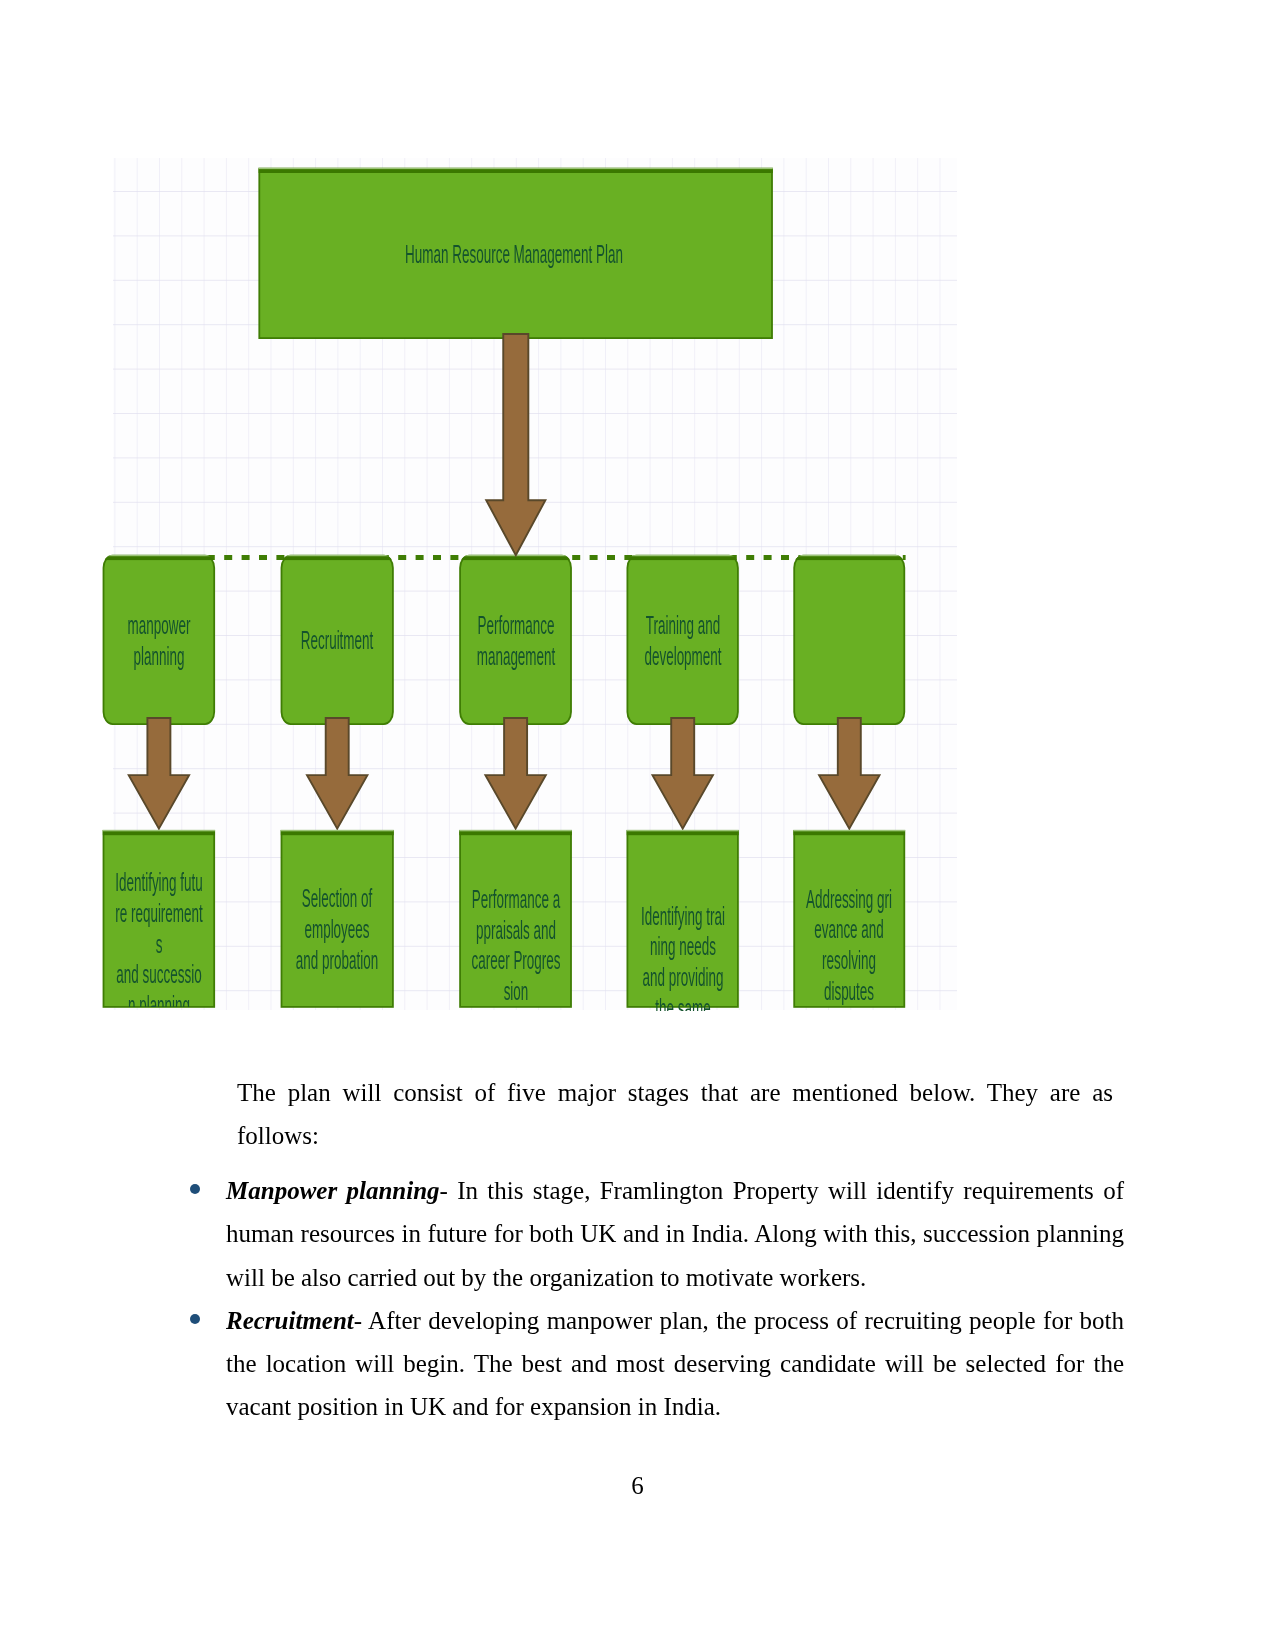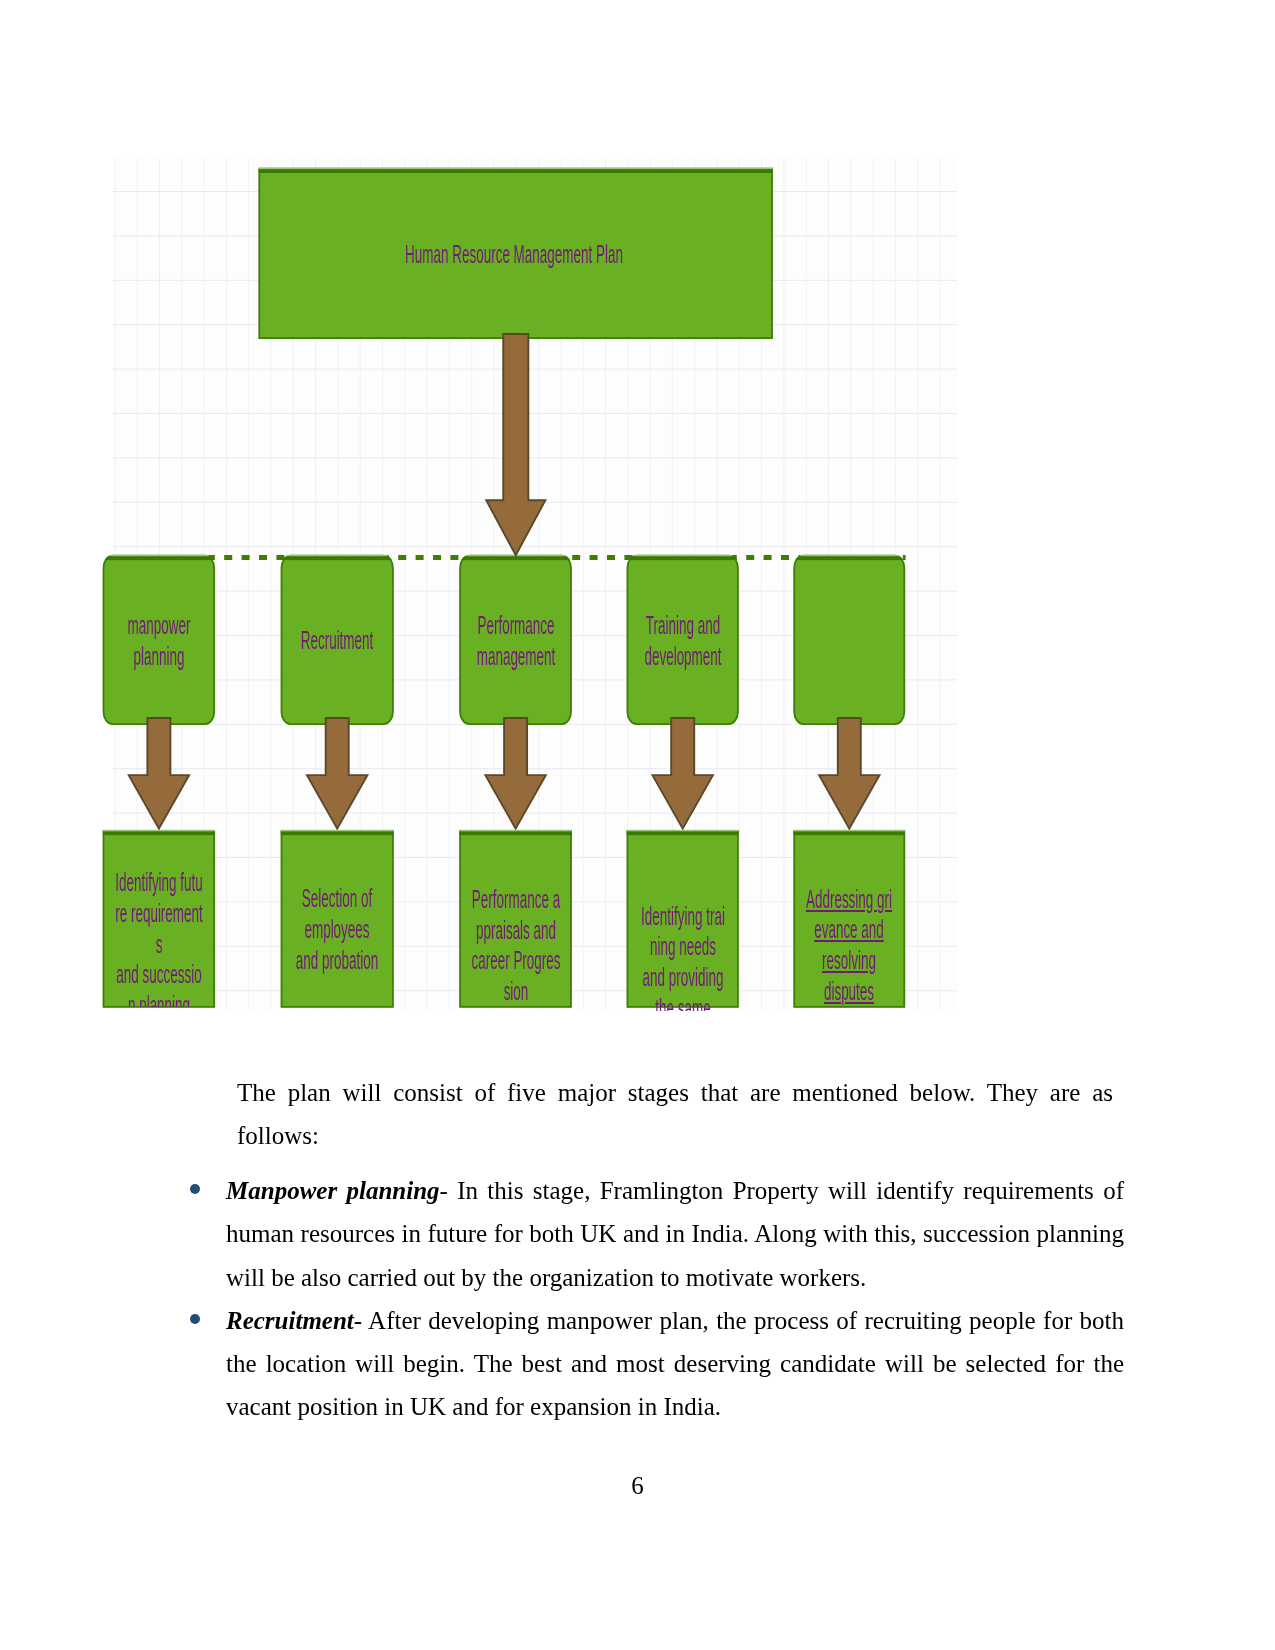--- a/index.html
+++ b/index.html
@@ -5,21 +5,21 @@
   html,body{margin:0;padding:0;}
   body{width:1275px;height:1650px;background:#ffffff;font-family:"Liberation Serif",serif;overflow:hidden;}
   .page{position:relative;width:1275px;height:1650px;}
 
   
   #diagram{position:absolute;left:99px;top:158px;width:858px;height:853px;overflow:hidden;}
   #grid{position:absolute;left:14px;top:0;width:847px;height:852px;}
   #shapes{position:absolute;left:-99px;top:-158px;width:1275px;height:1650px;}
 
   
-  .blab{position:absolute;color:#701a75;font-family:"Liberation Sans",sans-serif;
+  .blab{position:absolute;color:#14532d;font-family:"Liberation Sans",sans-serif;
         font-size:26px;line-height:30.8px;text-align:center;pointer-events:none;
         white-space:pre;}
   .blab > i{font-style:normal;display:block;transform:scaleX(0.518);}
 
   
   #bodytext{position:absolute;left:225px;top:1059px;width:900px;
         font-size:25px;line-height:43.16px;color:#000000;text-align:justify;}
   .lead{margin:12px;}
   ul.bullets{margin:1px;padding:0;list-style:none;}
   ul.bullets li{position:relative;padding-left:0;margin:0;}
@@ -170,21 +170,21 @@
       </svg>
   <div class="blab" style="left: 154.7px; top: 81.47px; width: 520px;"><i>Human Resource Management Plan</i></div>
       <div class="blab" style="left: -100.1px; top: 452.02px; width: 320px;"><i>manpower</i><i>planning</i></div>
       <div class="blab" style="left: 78.2px; top: 467.42px; width: 320px;"><i>Recruitment</i></div>
       <div class="blab" style="left: 256.6px; top: 452.02px; width: 320px;"><i>Performance</i><i>management</i></div>
       <div class="blab" style="left: 423.7px; top: 452.02px; width: 320px;"><i>Training and</i><i>development</i></div>
       <div class="blab" style="left: -100.1px; top: 709.07px; width: 320px; height: 140.43px; overflow: hidden;"><i>Identifying futu</i><i>re requirement</i><i>s</i><i>and successio</i><i>n planning</i></div>
       <div class="blab" style="left: 78.2px; top: 725.47px; width: 320px; height: 124.03px; overflow: hidden;"><i>Selection of</i><i>employees</i><i>and probation</i></div>
       <div class="blab" style="left: 256.6px; top: 725.87px; width: 320px; height: 123.63px; overflow: hidden;"><i>Performance a</i><i>ppraisals and</i><i>career Progres</i><i>sion</i></div>
       <div class="blab" style="left: 423.7px; top: 725.67px; width: 320px; height: 123.83px; overflow: hidden; margin-top: 17px;"><i>Identifying trai</i><i>ning needs</i><i>and providing</i><i>the same</i></div>
-      <div class="blab" style="left: 590.3px; top: 725.67px; width: 320px; height: 123.83px; overflow: hidden; text-decoration: underline;"><i>Addressing gri</i><i>evance and</i><i>resolving</i><i>disputes</i></div>
+      <div class="blab" style="left: 590.3px; top: 725.67px; width: 320px; height: 123.83px; overflow: hidden;"><i>Addressing gri</i><i>evance and</i><i>resolving</i><i>disputes</i></div>
     </div>
 
   <div id="bodytext">
     <p class="lead">The plan will consist of five major stages that are mentioned below. They are as follows:</p>
     <ul class="bullets">
       <li>
         <span class="bdot">•</span><span class="bi">Manpower planning</span><span>- In this stage, Framlington Property will identify requirements of human resources in future for both UK and in India. Along with this, succession planning will be also carried out by the organization to motivate workers.</span>
       </li>
       <li>
         <span class="bdot">•</span><span class="bi">Recruitment</span><span>- After developing manpower plan, the process of recruiting people for both the location will begin. The best and most deserving candidate will be selected for the vacant position in UK and for expansion in India.</span>

